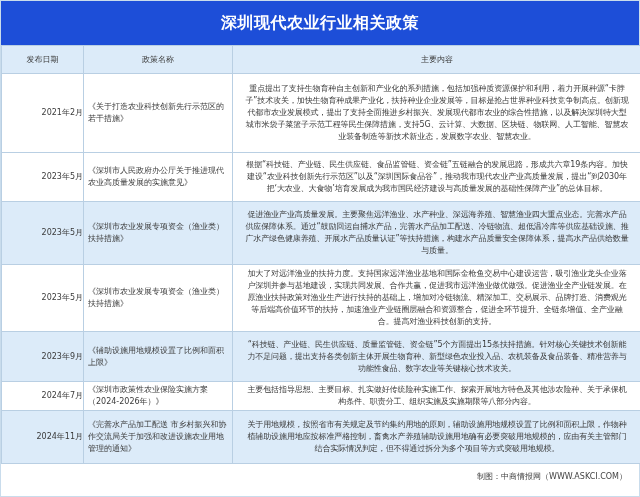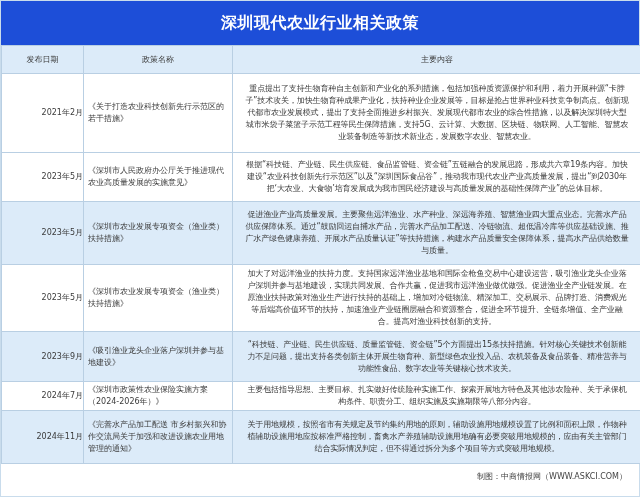--- a/index.html
+++ b/index.html
@@ -62,21 +62,21 @@
         <td class="name">《深圳市农业发展专项资金（渔业类）扶持措施》</td>
         <td class="content">促进渔业产业高质量发展。主要聚焦远洋渔业、水产种业、深远海养殖、智慧渔业四大重点业态。完善水产品供应保障体系。通过“鼓励回运自捕水产品，完善水产品加工配送、冷链物流、超低温冷库等供应基础设施、推广水产绿色健康养殖、开展水产品质量认证”等扶持措施，构建水产品质量安全保障体系，提高水产品供给数量与质量。</td>
       </tr>
       <tr class="white" style="height:67px">
         <td class="date">2023年5月</td>
         <td class="name">《深圳市农业发展专项资金（渔业类）扶持措施》</td>
         <td class="content">加大了对远洋渔业的扶持力度。支持国家远洋渔业基地和国际金枪鱼交易中心建设运营，吸引渔业龙头企业落户深圳并参与基地建设，实现共同发展、合作共赢，促进我市远洋渔业做优做强。促进渔业全产业链发展。在原渔业扶持政策对渔业生产进行扶持的基础上，增加对冷链物流、精深加工、交易展示、品牌打造、消费观光等后端高价值环节的扶持，加速渔业产业链圈层融合和资源整合，促进全环节提升、全链条增值、全产业融合。提高对渔业科技创新的支持。</td>
       </tr>
       <tr class="alt" style="height:50px">
         <td class="date">2023年9月</td>
-        <td class="name">《吸引渔业龙头企业落户深圳并参与基地建设》</td>
+        <td class="name">《辅助设施用地规模设置了比例和面积上限》</td>
         <td class="content">“科技链、产业链、民生供应链、质量监管链、资金链”5个方面提出15条扶持措施。针对核心关键技术创新能力不足问题，提出支持各类创新主体开展生物育种、新型绿色农业投入品、农机装备及食品装备、精准营养与功能性食品、数字农业等关键核心技术攻关。</td>
       </tr>
       <tr class="white" style="height:28px">
         <td class="date">2024年7月</td>
         <td class="name">《深圳市政策性农业保险实施方案（2024-2026年）》</td>
         <td class="content">主要包括指导思想、主要目标、扎实做好传统险种实施工作、探索开展地方特色及其他涉农险种、关于承保机构条件、职责分工、组织实施及实施期限等八部分内容。</td>
       </tr>
       <tr class="alt" style="height:53px">
         <td class="date">2024年11月</td>
         <td class="name">《完善水产品加工配送 市乡村振兴和协作交流局关于加强和改进设施农业用地管理的通知》</td>

